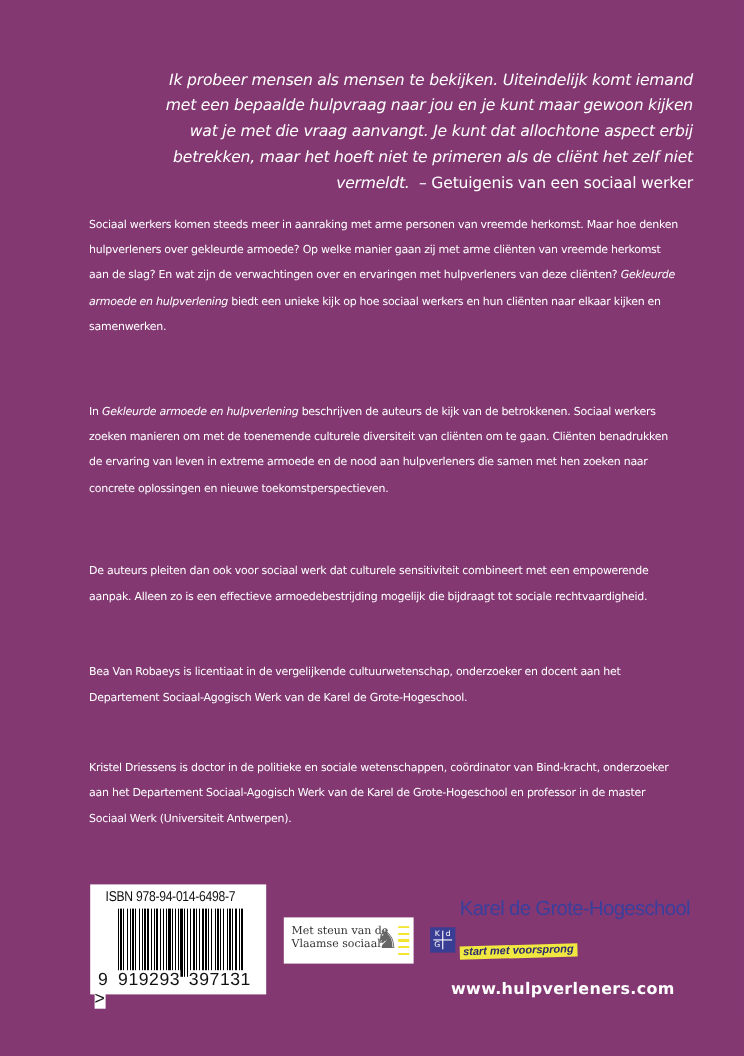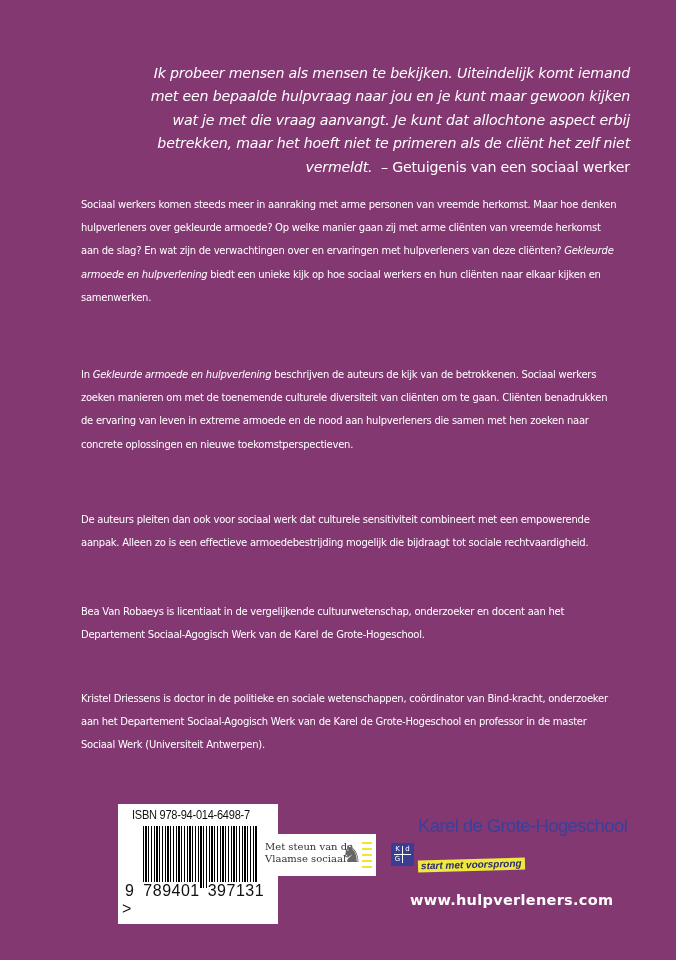--- a/index.html
+++ b/index.html
@@ -8,21 +8,21 @@
   .quote{position:absolute;left:130px;top:62px;width:500px;font-size:14.2px;line-height:23.4px;
          font-style:italic;letter-spacing:-0.2px;text-align:right;}
   .quote .attr{font-style:normal;}
   .para{position:absolute;left:81px;width:540px;font-size:10px;line-height:23.2px;letter-spacing:-0.25px;}
   .para i{font-style:italic;}
   #p1{top:193px;}
   #p2{top:363px;}
   #p3{top:508px;}
   #p4{top:600px;}
   #p5{top:687px;}
-  .barcode-box{position:absolute;left:82px;top:804px;width:160px;height:120px;background:#fff;color:#111;margin-left:36px;}
+  .barcode-box{position:absolute;left:82px;top:804px;width:160px;height:100px;background:#fff;color:#111;}
   .isbn-text{position:absolute;left:14px;top:3px;font-family:"Liberation Sans",sans-serif;font-size:13px;
              letter-spacing:-0.3px;transform:scaleX(0.85);transform-origin:left;}
   .bars{position:absolute;left:25px;top:22px;width:114px;height:62px;
         background:repeating-linear-gradient(90deg,#000 0 1px,#fff 1px 2px,#000 2px 4px,#fff 4px 5px,#000 5px 6px,#fff 6px 8px,#000 8px 9px,#fff 9px 11px);}
   .barnum{position:absolute;left:0;top:78px;font-family:"Liberation Sans",sans-serif;font-size:16px;
           letter-spacing:0.5px;background:transparent;}
   .barnum span{background:#fff;}
   .vl-box{position:absolute;left:258px;top:834px;width:118px;height:42px;background:#fff;color:#333;}
   .vl-text{position:absolute;left:7px;top:7px;font-family:"DejaVu Serif",serif;font-size:10px;line-height:12px;}
   .lion{position:absolute;left:83px;top:8px;font-size:24px;color:#666;line-height:24px;}
@@ -58,21 +58,21 @@
 
 <div class="para" id="p3">De auteurs pleiten dan ook voor sociaal werk dat culturele sensitiviteit combineert met een empowerende aanpak. Alleen zo is een effectieve armoedebestrijding mogelijk die bijdraagt tot sociale rechtvaardigheid.</div>
 <div class="para" id="p4">Bea Van Robaeys is licentiaat in de vergelijkende cultuurwetenschap, onderzoeker en docent aan het Departement Sociaal-Agogisch Werk van de Karel de Grote-Hogeschool.</div>
 <div class="para" id="p5">Kristel Driessens is doctor in de politieke en sociale wetenschappen, coördinator van Bind-kracht, onderzoeker aan het Departement Sociaal-Agogisch Werk van de Karel de Grote-Hogeschool en professor in de master Sociaal Werk (Universiteit Antwerpen).</div>
 
 <div class="barcode-box">
   <div class="isbn-text">ISBN 978-94-014-6498-7</div>
   <div class="bars"></div>
   <div class="barnum">
     <span style="margin-left:7px">9</span>
-    <span style="margin-left:4px">789401</span>
+    <span style="margin-left:4px">919293</span>
     <span style="margin-left:3px">397131</span>
     <span style="margin-left:4px">&gt;</span>
   </div>
 </div>
 
 <div class="vl-box">
   <div class="vl-text">
     <div>Met steun van de</div>
     <div>Vlaamse sociaal</div>
   </div>

